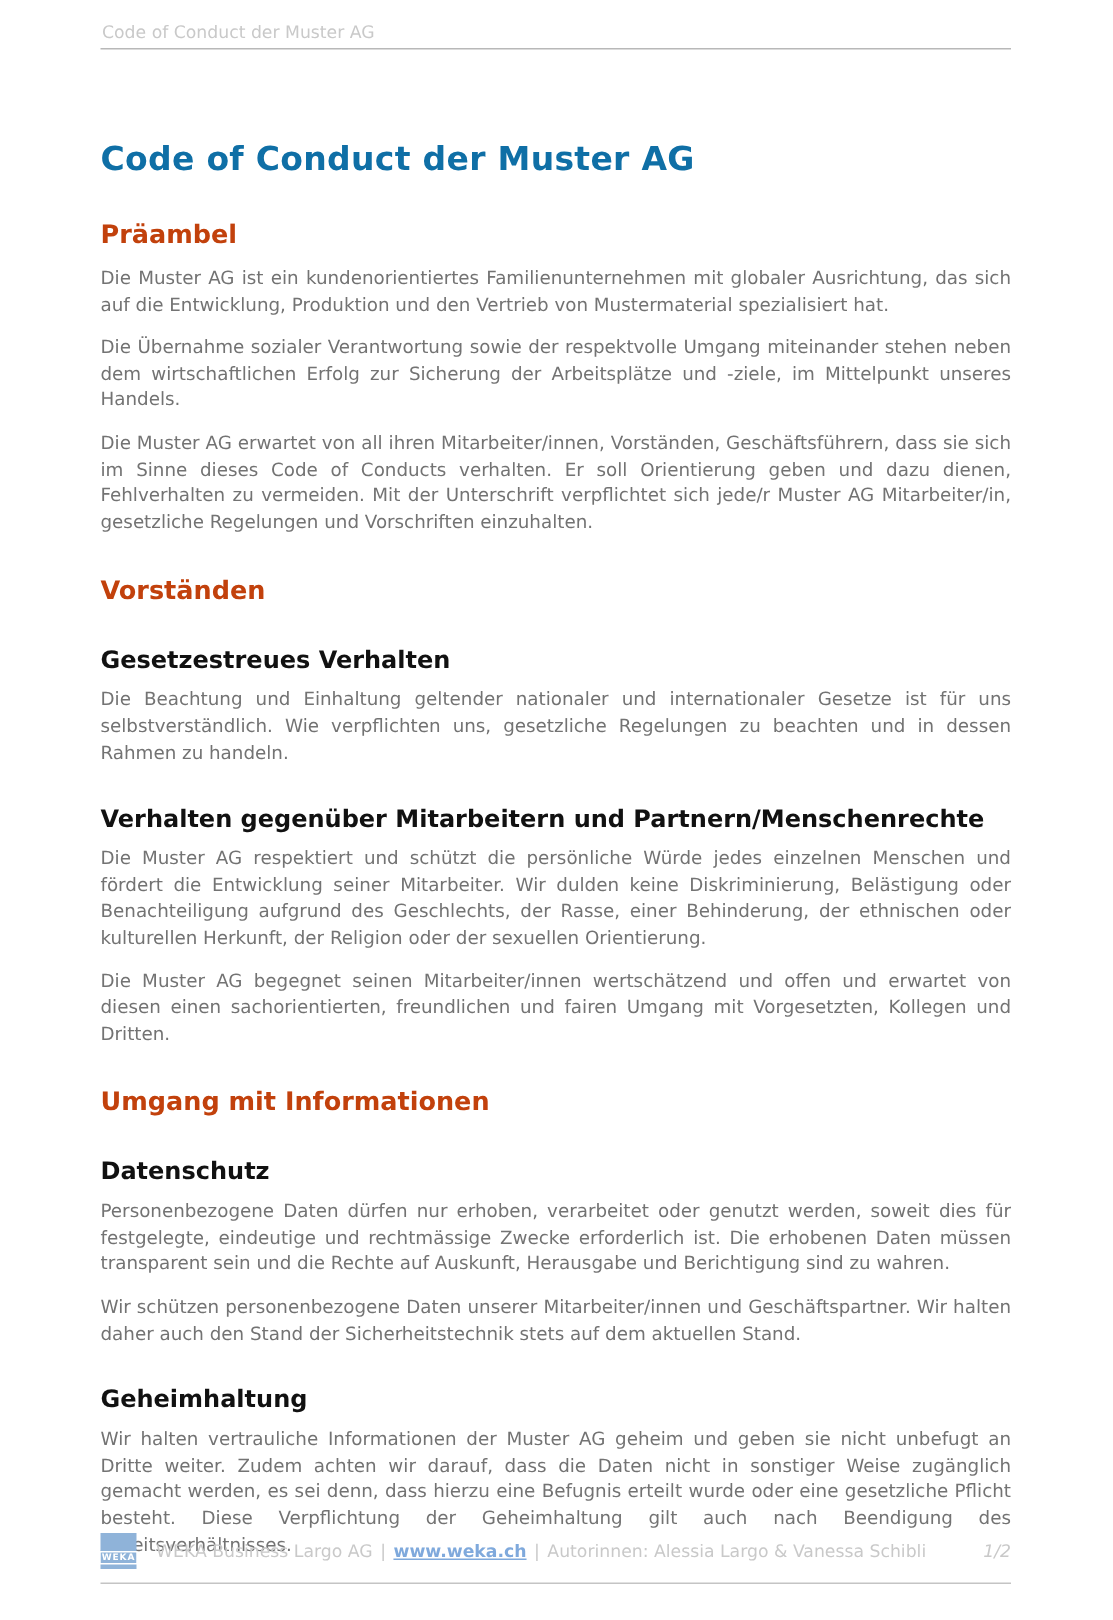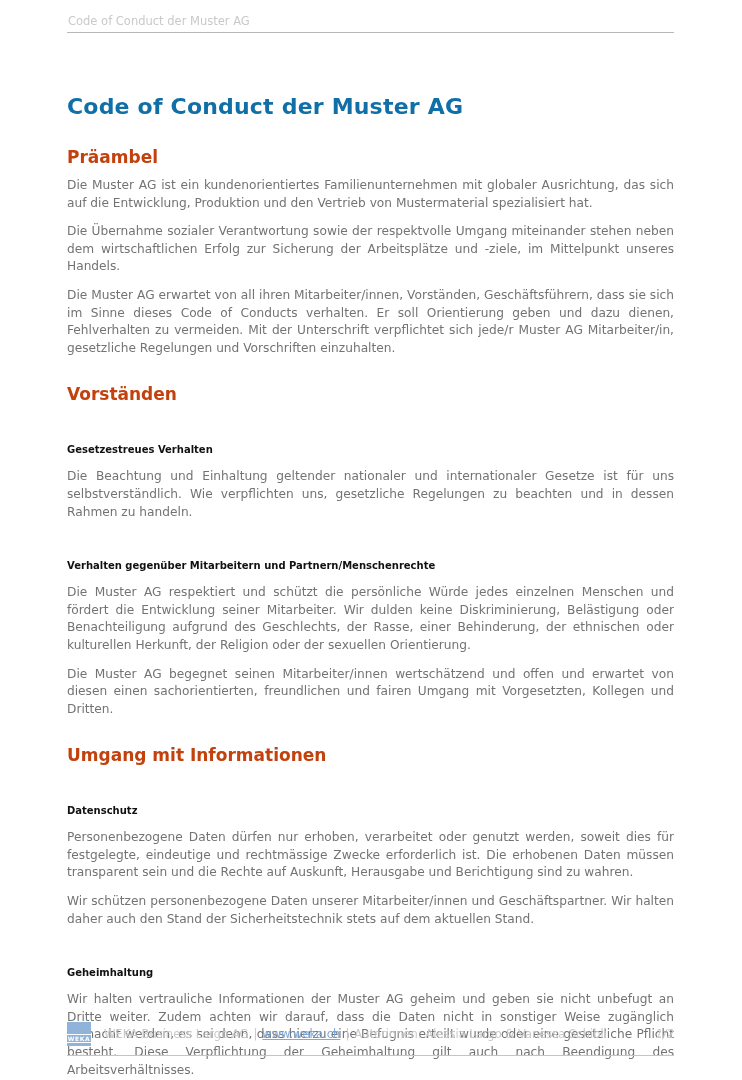--- a/index.html
+++ b/index.html
@@ -27,25 +27,25 @@
     letter-spacing: 0.2px;
   }
   h2 {
     font-size: 17px;
     line-height: 21px;
     font-weight: bold;
     color: #c2410c;
     margin: 27px 0 0 0;
   }
   h3 {
-    font-size: 10px;
+    font-size: 16px;
     line-height: 18px;
     font-weight: bold;
     color: #111;
-    margin: 36px 0 0 0;
+    margin: 26px 0 0 0;
   }
   p {
     font-size: 12.2px;
     line-height: 17.6px;
     text-align: justify;
     margin: 11px 0 0 0;
     color: #737373;
     hyphens: auto;
   }
   h2 + p, h3 + p { margin-top: 9px; }
@@ -77,21 +77,21 @@
     letter-spacing: 0.6px;
     border: 1px solid #ffffff;
     border-radius: 1px;
     padding: 0 1px;
     margin-bottom: 3px;
   }
   .footer-text { flex: 1 1 auto; overflow: hidden; }
   .footer-sep { margin: 0 5px; }
   .footer-link {
     color: #7fa9dc;
-    font-weight: normal;
+    font-weight: bold;
     text-decoration: underline;
     cursor: pointer;
   }
   .page-number { flex: 0 0 auto; margin-left: 12px; font-style: italic; }
 </style>
 </head>
 <body>
 
 <div class="doc-header">
   <span>Code of Conduct der Muster AG</span>

